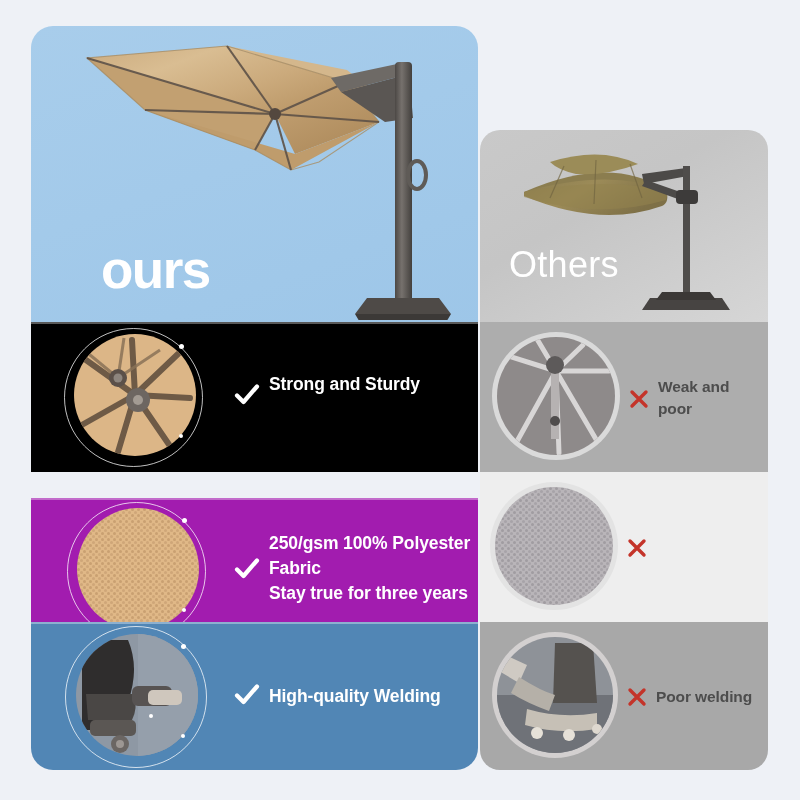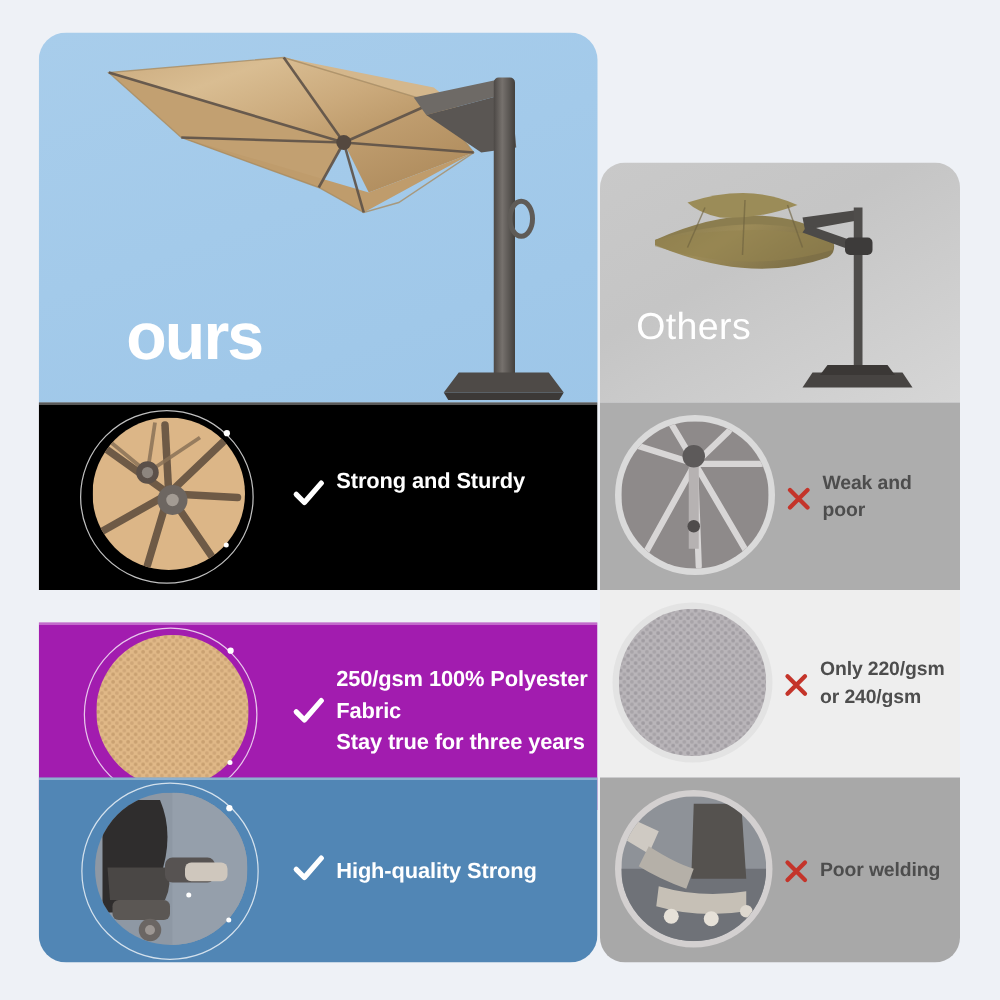--- a/index.html
+++ b/index.html
@@ -79,21 +79,21 @@
     position: absolute;
     left: 0; top: 0;
     width: 288px;
     height: 192px;
     background: linear-gradient(150deg, #c9c9c9 0%, #c5c5c5 40%, #d6d6d6 100%);
   }
   .others-label {
     position: absolute;
     left: 29px;
     top: 117px;
-    font-size: 30px;
+    font-size: 36px;
     font-weight: 400;
     color: #ffffff;
     letter-spacing: 0.3px;
     line-height: 1;
   }
   .others-row {
     position: absolute;
     left: 0;
     width: 288px;
     height: 150px;
@@ -296,21 +296,21 @@
         </svg>
       </div>
       <div class="ring" style="left:34px; top:4px; width:140px; height:140px;"></div>
       <div class="dot" style="left:150px; top:22px;"></div>
       <div class="dot" style="left:118px; top:92px; width:4px; height:4px;"></div>
       <div class="dot" style="left:150px; top:112px; width:4px; height:4px;"></div>
       <svg class="check" style="left:203px; top:60px;" viewBox="0 0 26 26">
         <path d="M3 13.5 L9.5 20 L23 4.5" fill="none" stroke="#ffffff" stroke-width="4.2" stroke-linecap="round" stroke-linejoin="round"></path>
       </svg>
       <div class="feat-text good" style="left:238px; top:62px;">
-        <div>High-quality Strong</div>
+        <div>High-quality Welding</div>
       </div>
     </div>
   </div>
 
   <div class="others-col">
 
     <div class="others-hero">
       <svg class="art" style="left:10px; top:4px;" width="270" height="190" viewBox="0 0 270 190">
         <defs>
           <linearGradient id="oCanopy" x1="0" y1="0" x2="1" y2="0.4">
@@ -379,24 +379,20 @@
               <circle cx="1.5" cy="1.5" r="1.5" fill="#a09ca1"></circle>
               <circle cx="4.5" cy="4.5" r="1.5" fill="#a7a3a8"></circle>
             </pattern>
           </defs>
           <rect width="118" height="118" fill="url(#weaveGray)"></rect>
         </svg>
       </div>
       <svg class="xmark" style="left:147px; top:66px;" viewBox="0 0 20 20">
         <path d="M3 3 L17 17 M17 3 L3 17" stroke="#c4342a" stroke-width="3.4" stroke-linecap="round"></path>
       </svg>
-      <div class="feat-text bad" style="left:176px; top:53px;">
-        <div>Only 220/gsm</div>
-        <div>or 240/gsm</div>
-      </div>
     </div>
 
     <div class="others-row r3">
       <div class="ring-gray" style="left:12px; top:10px; width:126px; height:126px; background:#d3d0d0;"></div>
       <div class="thumb" style="left:17px; top:15px; width:116px; height:116px;">
         <svg width="116" height="116" viewBox="0 0 116 116">
           <rect width="116" height="116" fill="#8e9298"></rect>
           <rect y="58" width="116" height="58" fill="#6f7278"></rect>
           <path d="M58 6 H96 L100 66 H56 Z" fill="#55524f"></path>
           <path d="M4 16 L30 28 L22 46 L2 34 Z" fill="#cfcac3"></path>

